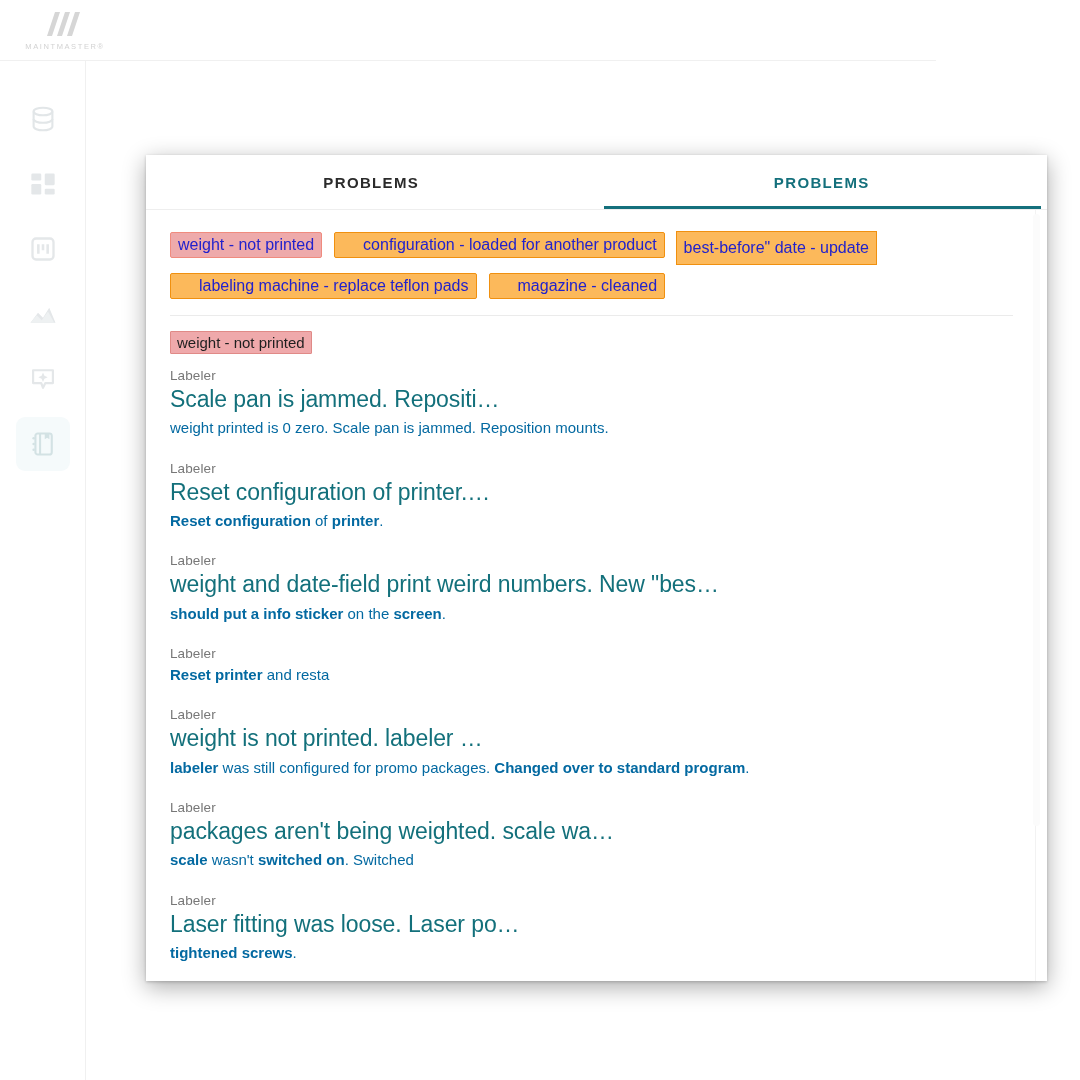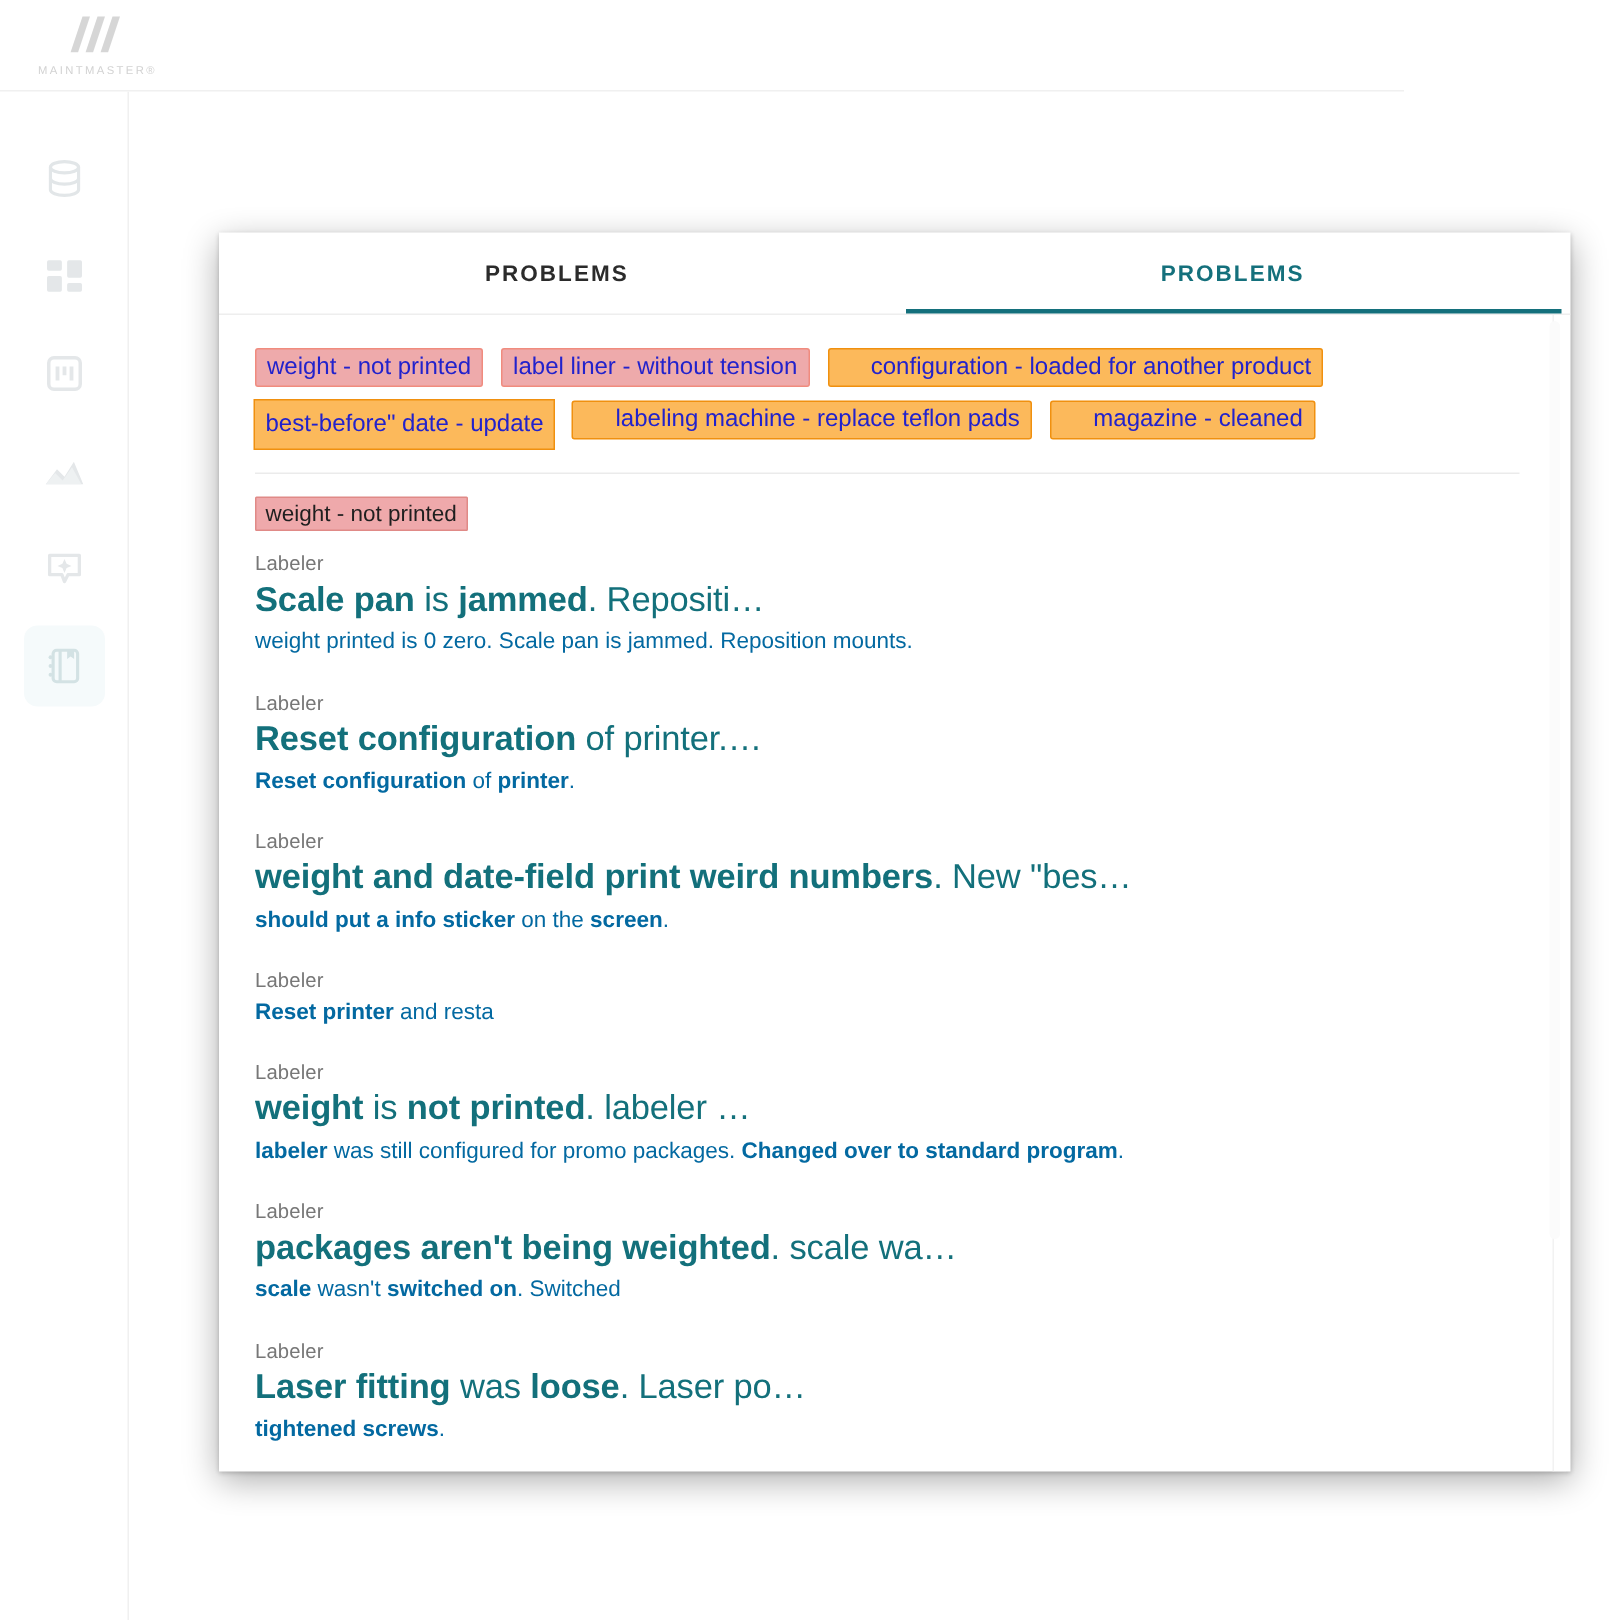--- a/index.html
+++ b/index.html
@@ -196,21 +196,21 @@
     letter-spacing: 0.1px;
   }
   .h-title {
     font-size: 23px;
     color: #13707b;
     line-height: 1.28;
     letter-spacing: -0.1px;
     white-space: nowrap;
     overflow: hidden;
   }
-  .h-title b { font-weight: bold; }
+  .h-title b { font-weight: normal; }
   .h-desc {
     font-size: 15px;
     color: #0369a1;
     margin-top: 4px;
     line-height: 1.35;
   }
   .h-desc b { font-weight: bold; }
 
   
   .v-scroll-track {
@@ -320,21 +320,20 @@
     <div class="tabs">
       <div class="tab inactive">PROBLEMS</div>
       <div class="tab active">PROBLEMS</div>
       <div class="tab-underline"></div>
     </div>
 
     <div class="card-scroll">
 
       <div class="tag-cloud">
         <span class="tag pink">weight - not printed</span>
-        <span class="tag pink">label liner - without tension</span>
         <span class="tag orange">configuration - loaded for another product</span>
         <span class="tag-wrap">best-before" date - update</span>
         <span class="tag orange">labeling machine - replace teflon pads</span>
         <span class="tag orange">magazine - cleaned</span>
       </div>
 
       <div class="filter-chip-row">
         <span class="filter-chip">weight - not printed</span>
       </div>
 

